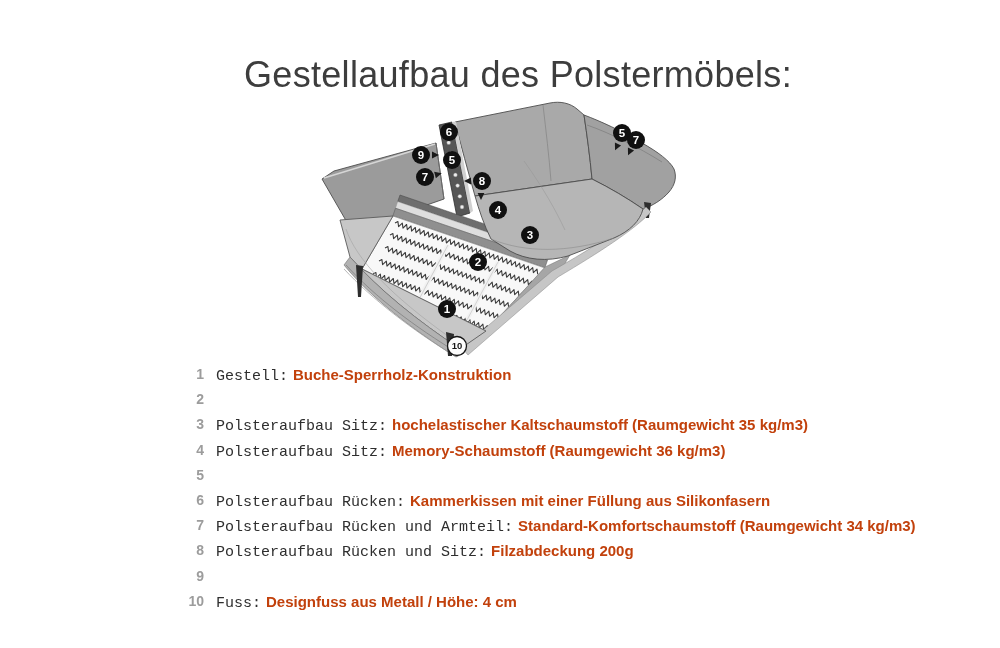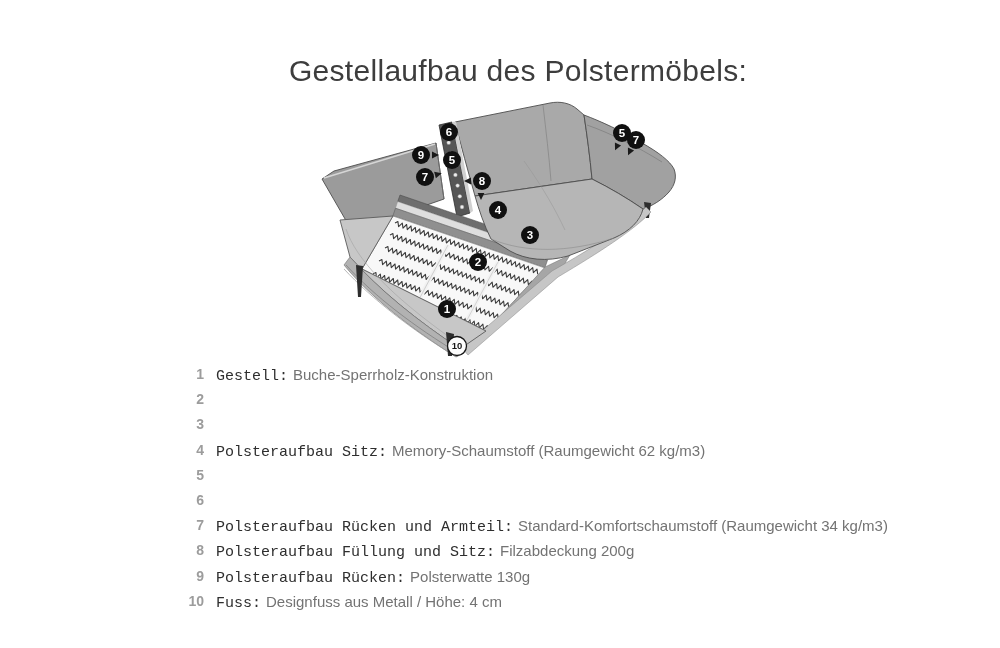--- a/index.html
+++ b/index.html
@@ -1,26 +1,26 @@
 <!DOCTYPE html>
 <html><head>
 <meta charset="utf-8">
 <style>
   html,body{margin:0;padding:0;background:#fff;}
   .page{position:relative;width:1000px;height:648px;background:#ffffff;overflow:hidden;
         font-family:"Liberation Sans",sans-serif;}
   .title{position:absolute;top:54px;left:0;right:0;text-align:center;
-         font-size:30px;font-weight:300;color:#3d3d3d;letter-spacing:.3px;padding-left:36px;}
+         font-size:36px;font-weight:300;color:#3d3d3d;letter-spacing:.3px;padding-left:36px;}
   .diagram{position:absolute;left:300px;top:98px;width:400px;height:262px;}
   .diagram svg{display:block;}
   .legend{position:absolute;left:180px;top:362px;width:780px;}
   .row{display:flex;white-space:nowrap;height:25.2px;line-height:25.2px;font-size:15px;color:#2e2e2e;}
   .num{width:24px;text-align:right;margin-right:12px;color:#9c9c9c;font-weight:bold;font-size:14px;}
   .lbl{margin-right:5px;font-family:Liberation Mono, monospace;}
-  .val{font-weight:normal;color:#737373;}
+  .val{font-weight:bold;color:#c2410c;}
 </style>
 </head>
 <body>
 
 <div class="page">
 
   <div class="title">Gestellaufbau des Polstermöbels:</div>
 
   <div class="diagram">
     <svg id="sofa-svg" width="400" height="262" viewBox="0 0 400 260" xmlns="http://www.w3.org/2000/svg">
@@ -171,42 +171,43 @@
   <div class="legend">
     <div class="row">
         <span class="num">1</span>
         <span><span class="lbl">Gestell:</span><span class="val">Buche-Sperrholz-Konstruktion</span></span>
       </div>
     <div class="row">
         <span class="num">2</span>
       </div>
     <div class="row">
         <span class="num">3</span>
+        <span><span class="lbl">Polsteraufbau Sitz:</span><span class="val">hochelastischer Kaltschaumstoff (Raumgewicht 35 kg/m3)</span></span>
       </div>
     <div class="row">
         <span class="num">4</span>
-        <span><span class="lbl">Polsteraufbau Sitz:</span><span class="val">Memory-Schaumstoff (Raumgewicht 62 kg/m3)</span></span>
+        <span><span class="lbl">Polsteraufbau Sitz:</span><span class="val">Memory-Schaumstoff (Raumgewicht 36 kg/m3)</span></span>
       </div>
     <div class="row">
         <span class="num">5</span>
       </div>
     <div class="row">
         <span class="num">6</span>
+        <span><span class="lbl">Polsteraufbau Rücken:</span><span class="val">Kammerkissen mit einer Füllung aus Silikonfasern</span></span>
       </div>
     <div class="row">
         <span class="num">7</span>
         <span><span class="lbl">Polsteraufbau Rücken und Armteil:</span><span class="val">Standard-Komfortschaumstoff (Raumgewicht 34 kg/m3)</span></span>
       </div>
     <div class="row">
         <span class="num">8</span>
-        <span><span class="lbl">Polsteraufbau Füllung und Sitz:</span><span class="val">Filzabdeckung 200g</span></span>
+        <span><span class="lbl">Polsteraufbau Rücken und Sitz:</span><span class="val">Filzabdeckung 200g</span></span>
       </div>
     <div class="row">
         <span class="num">9</span>
-        <span><span class="lbl">Polsteraufbau Rücken:</span><span class="val">Polsterwatte 130g</span></span>
       </div>
     <div class="row">
         <span class="num">10</span>
         <span><span class="lbl">Fuss:</span><span class="val">Designfuss aus Metall / Höhe: 4 cm</span></span>
       </div>
   </div>
 
 </div>
 
 </body></html>

